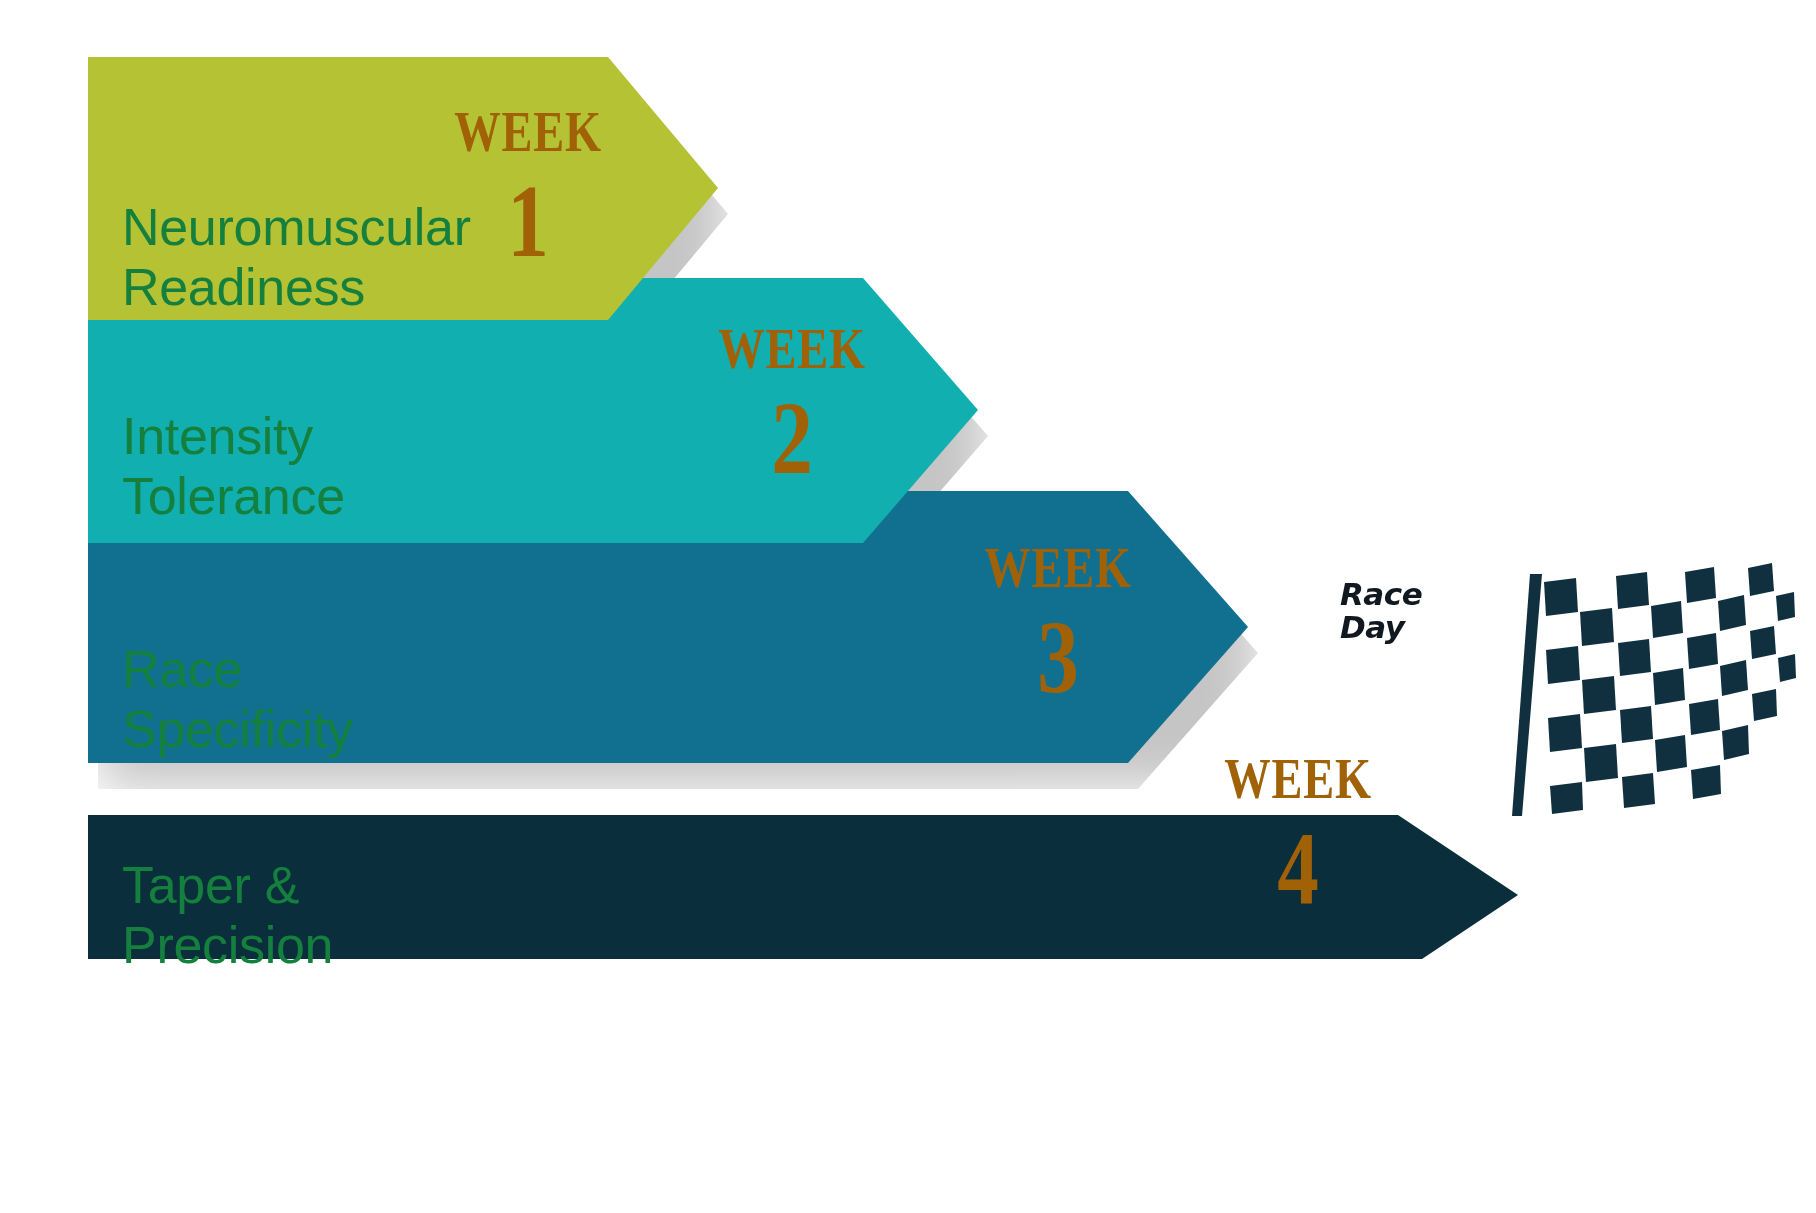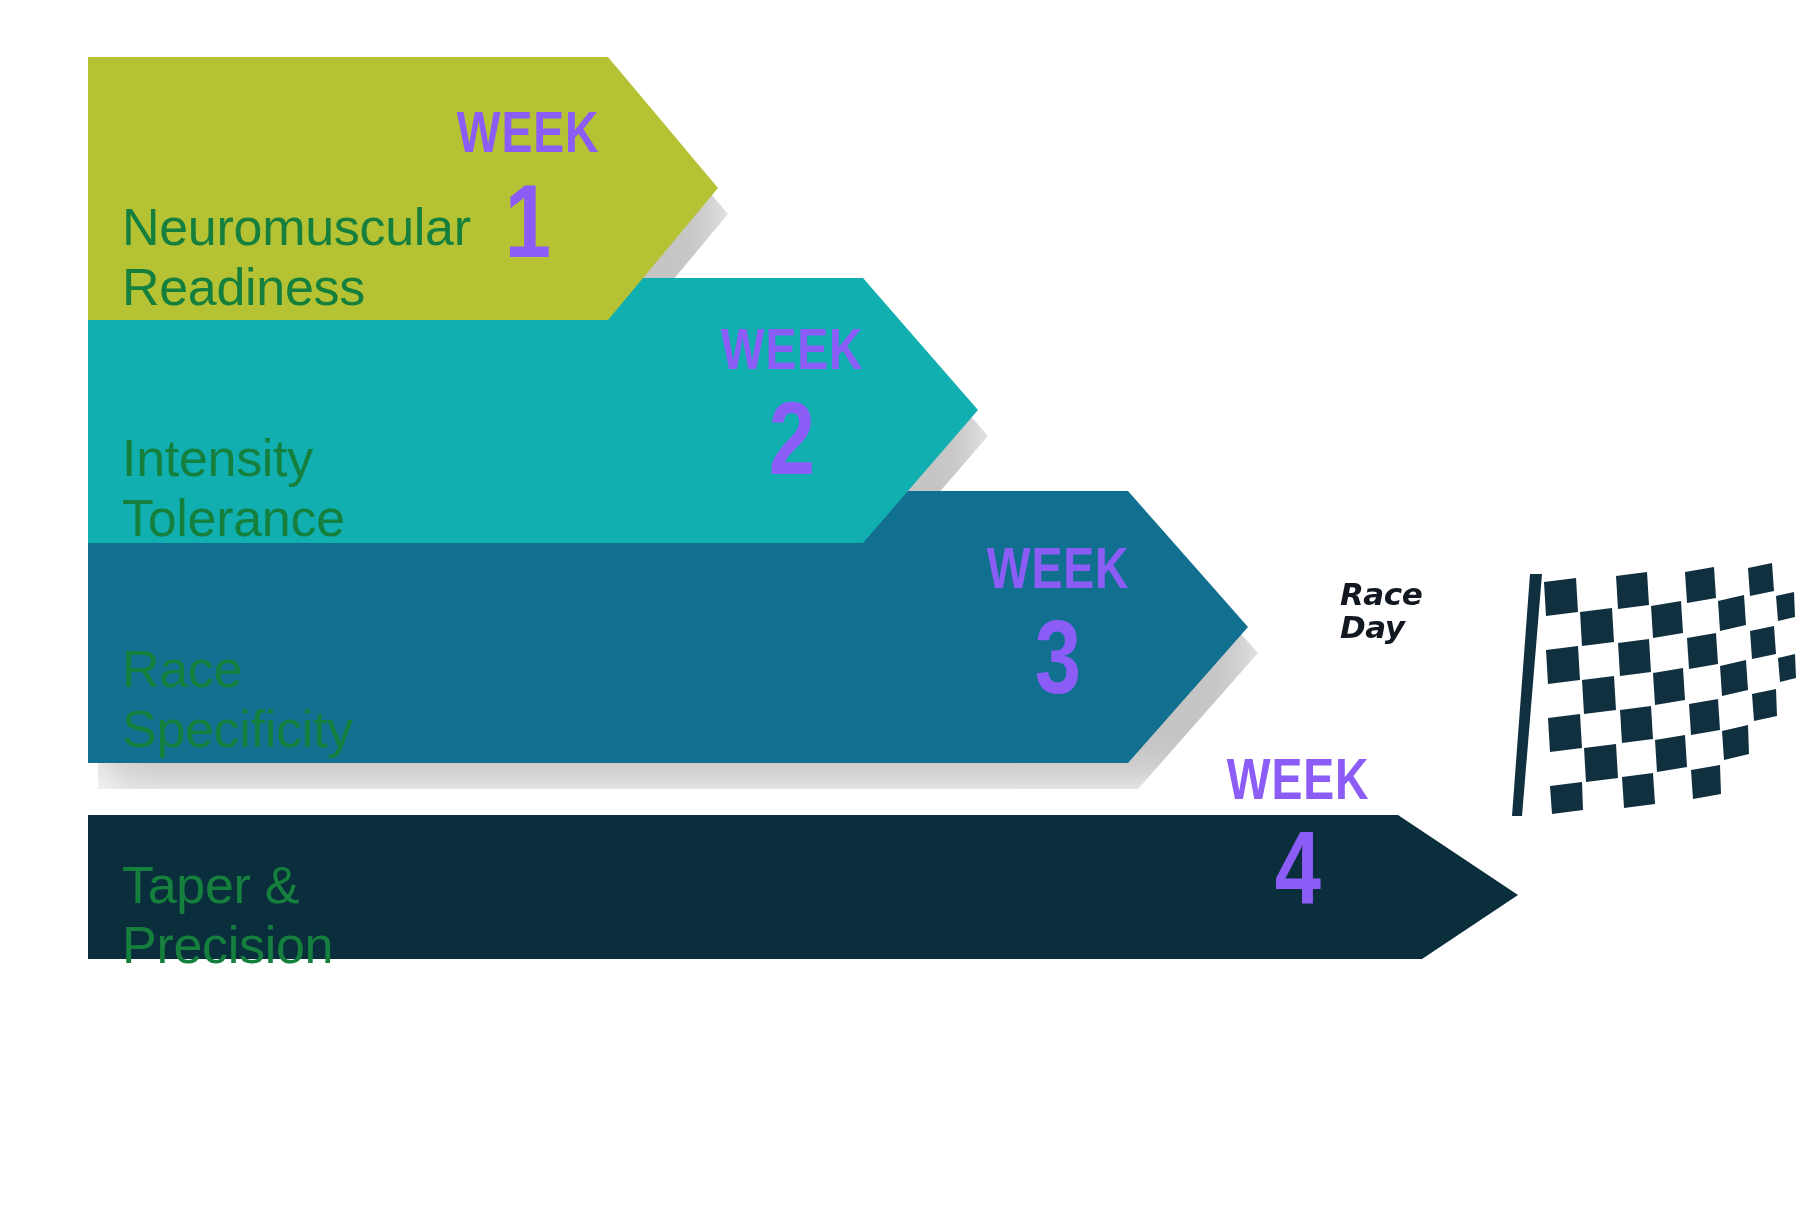--- a/index.html
+++ b/index.html
@@ -51,23 +51,23 @@
     font-family: "Liberation Sans", sans-serif;
     font-weight: 400;
     font-size: 52px;
     line-height: 1.16;
     letter-spacing: -0.3px;
     white-space: pre-line;
   }
   .week-block {
     position: absolute;
     z-index: 4;
-    color: #8b5cf6;
+    color: #a16207;
     text-align: center;
-    font-family: Liberation Sans, sans-serif;
+    font-family: Liberation Serif, serif;
   }
   .week-word {
     font-weight: 700;
     font-size: 58px;
     letter-spacing: 1px;
     line-height: 1;
     transform: scaleX(0.80);
     transform-origin: center center;
     display: block;
   }
@@ -127,21 +127,21 @@
 Specificity</div>
     <div class="week-block" style="left:860px; top:48px; width:220px;">
       <span class="week-word">WEEK</span>
       <span class="week-num">3</span>
     </div>
   </div>
 
   <div class="phase-row" id="row-2" style="left:88px; top:278px; width:890px; height:265px;">
     <div class="phase-shadow" style="clip-path: polygon(0 0, 775px 0, 890px 132px, 775px 265px, 0 265px);"></div>
     <div class="phase-shape" style="background:#12afb0; clip-path: polygon(0 0, 775px 0, 890px 132px, 775px 265px, 0 265px);"></div>
-    <div class="phase-label" style="left:34px; top:150px;">Intensity
+    <div class="phase-label" style="left:34px; top:128px;">Intensity
 Tolerance</div>
     <div class="week-block" style="left:594px; top:42px; width:220px;">
       <span class="week-word">WEEK</span>
       <span class="week-num">2</span>
     </div>
   </div>
 
   <div class="phase-row" id="row-1" style="left:88px; top:57px; width:630px; height:263px;">
     <div class="phase-shadow" style="clip-path: polygon(0 0, 520px 0, 630px 131px, 520px 263px, 0 263px);"></div>
     <div class="phase-shape" style="background:#b5c234; clip-path: polygon(0 0, 520px 0, 630px 131px, 520px 263px, 0 263px);"></div>

